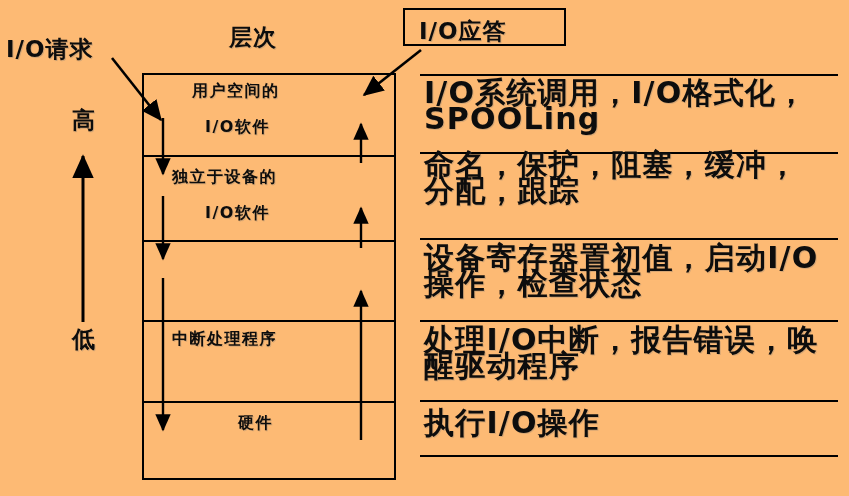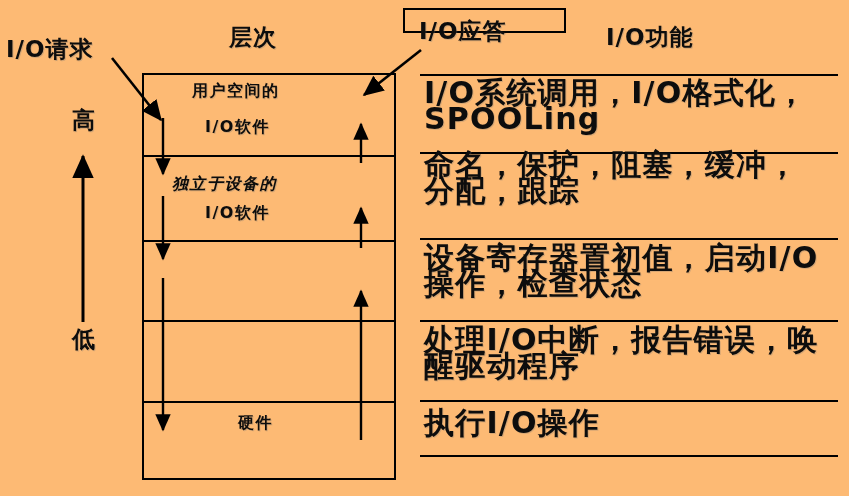--- a/index.html
+++ b/index.html
@@ -72,42 +72,42 @@
 </style>
 </head>
 <body>
 
 <div id="stage">
 
   <div class="lbl hdr" style="left:6px; top:34px;">I/O请求</div>
 
   <div class="lbl hdr" style="left:229px; top:22px;">层次</div>
 
-  <div class="callout-box" style="left:403px; top:8px; width:163px; height:25px;">
+  <div class="callout-box" style="left:403px; top:8px; width:163px; height:38px;">
     <div class="lbl hdr" style="left:14px; top:6px;">I/O应答</div>
   </div>
 
-  <div class="lbl hdr" style="left:606px; top:22px;">I/O功能</div>
 
   <div class="lbl axis-lbl" style="left:72px; top:105px;">高</div>
   <div class="lbl axis-lbl" style="left:72px; top:324px;">低</div>
 
   <div class="layer-table" style="left:142px; top:73px; width:254px; height:407px;"></div>
   <div class="hline" style="left:142px; top:155px; width:254px;"></div>
   <div class="hline" style="left:142px; top:240px; width:254px;"></div>
   <div class="hline" style="left:142px; top:320px; width:254px;"></div>
   <div class="hline" style="left:142px; top:401px; width:254px;"></div>
 
   <div class="cell-txt" style="left:192px; top:81px;">用户空间的</div>
   <div class="cell-txt" style="left:205px; top:117px;">I/O软件</div>
 
-  <div class="cell-txt" style="left:172px; top:174px;font-style:italic;">独立于设备的</div>
+  <div class="cell-txt" style="left:172px; top:167px;">独立于设备的</div>
   <div class="cell-txt" style="left:205px; top:203px;">I/O软件</div>
 
 
+  <div class="cell-txt" style="left:172px; top:329px;">中断处理程序</div>
 
   <div class="cell-txt" style="left:238px; top:413px;font-family:Liberation Mono, monospace;">硬件</div>
 
   <div class="hline" style="left:420px; top:74px;  width:418px;"></div>
   <div class="hline" style="left:420px; top:152px; width:418px;"></div>
   <div class="hline" style="left:420px; top:238px; width:418px;"></div>
   <div class="hline" style="left:420px; top:320px; width:418px;"></div>
   <div class="hline" style="left:420px; top:400px; width:418px;"></div>
   <div class="hline" style="left:420px; top:455px; width:418px;"></div>
 

